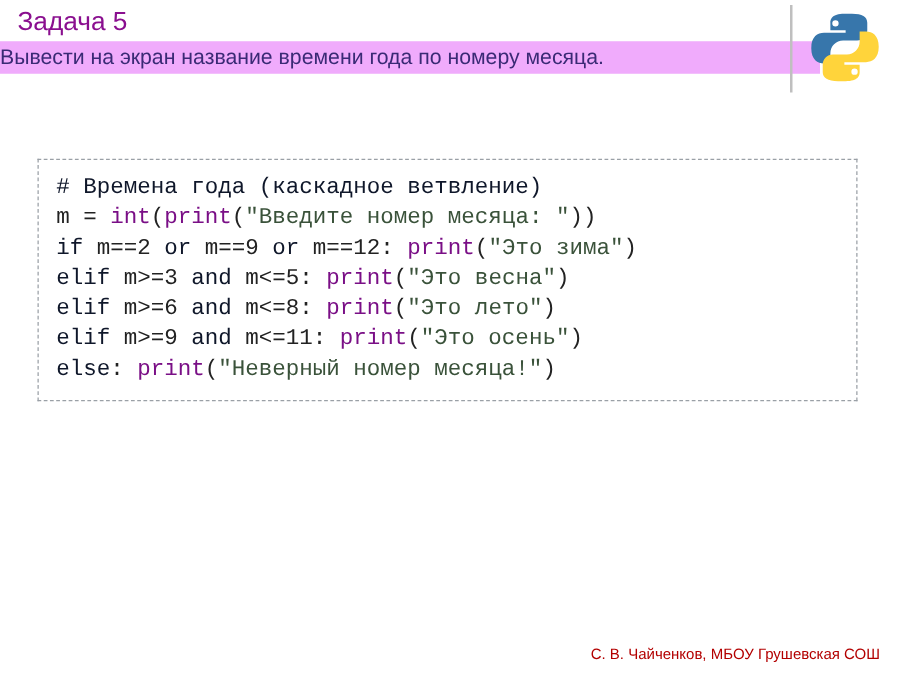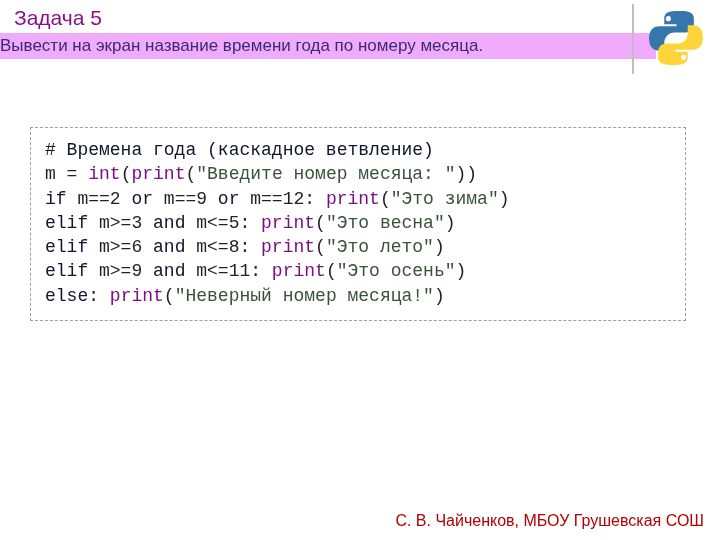--- a/index.html
+++ b/index.html
@@ -62,21 +62,21 @@
     color: #222;
   }
   .codebox .cmt { color: #0f172a; text-align: center; }
   .codebox .kw  { color: #0f172a; }
   .codebox .fn  { color: #7a0f86; }
   .codebox .str { color: #3a523a; }
   .footer {
     position: absolute;
     bottom: 10px;
     right: 16px;
-    font-size: 16px;
+    font-size: 12px;
     color: #b30000;
   }
 </style>
 </head>
 <body>
 
 <div class="title">Задача 5</div>
 
 <div class="subtitle-bar">
   <span class="subtitle">Вывести на экран название времени года по номеру месяца.</span>

